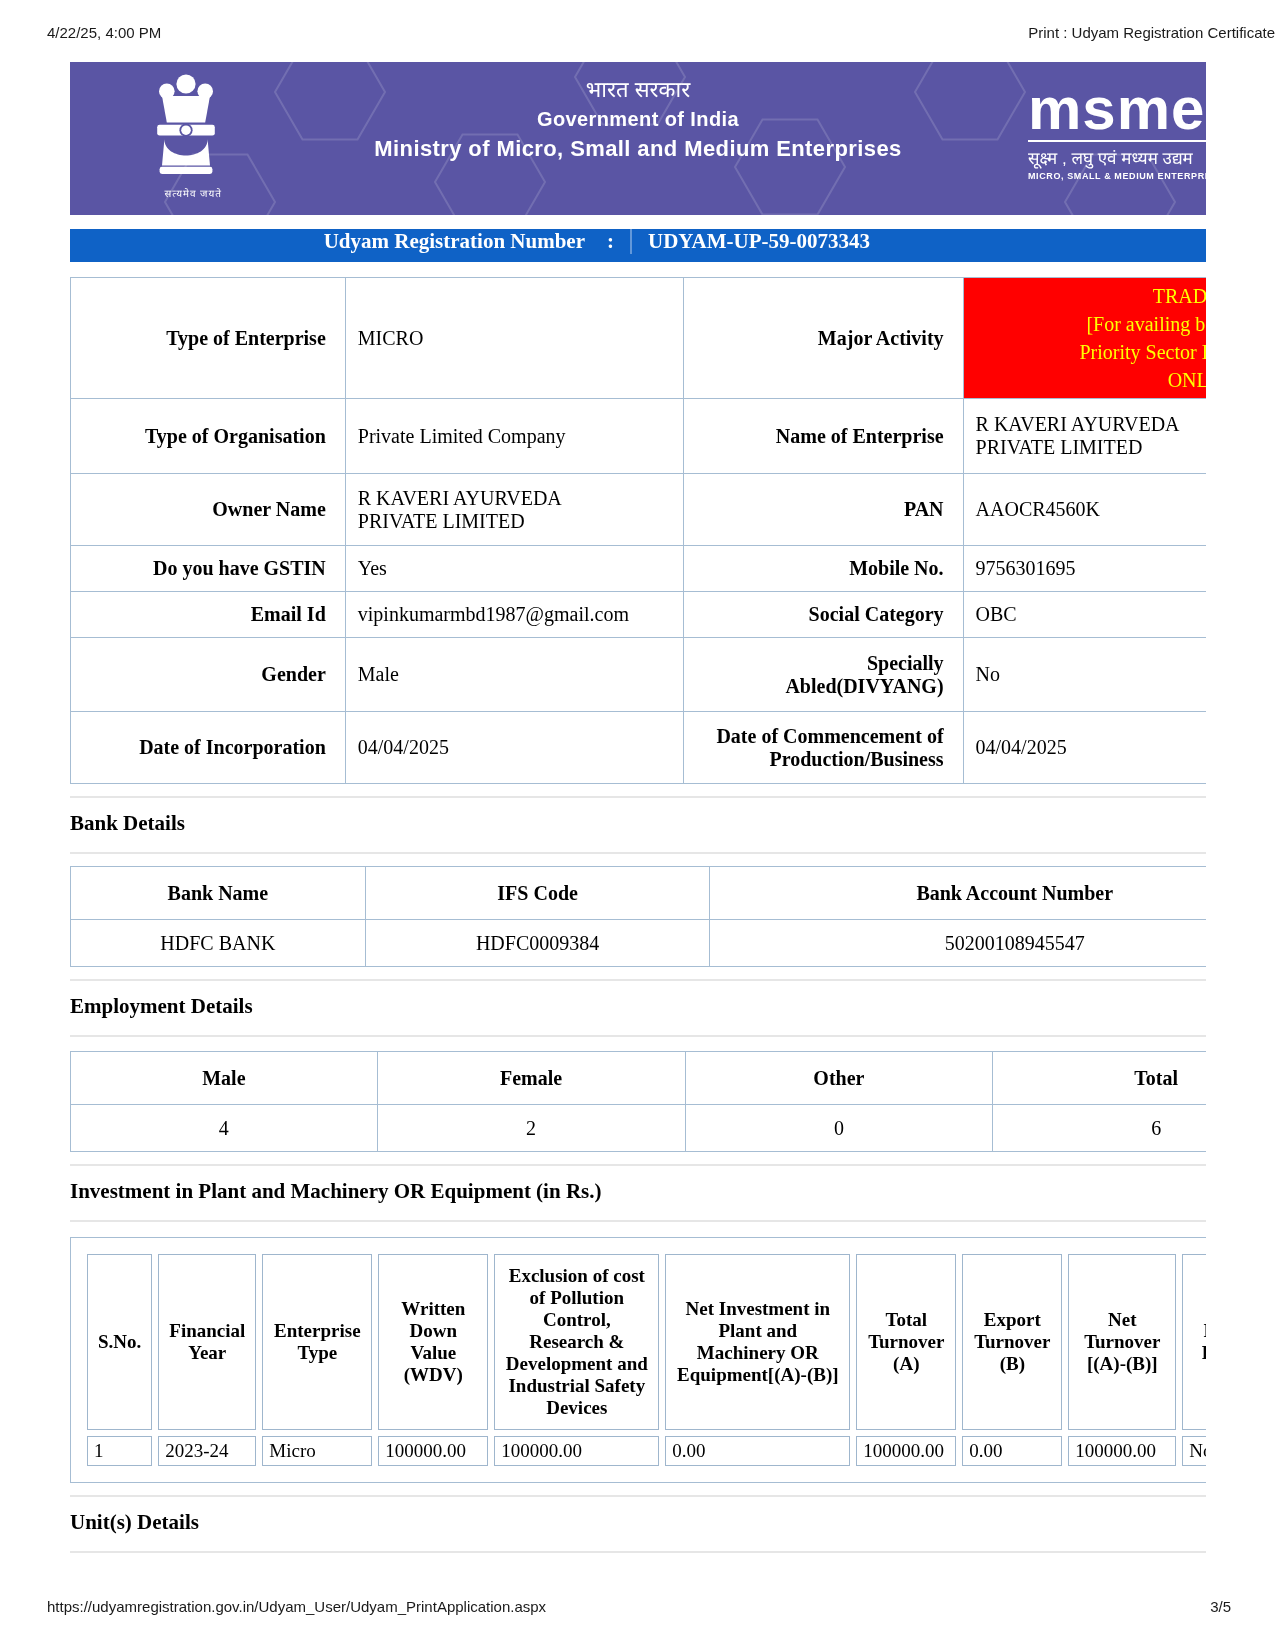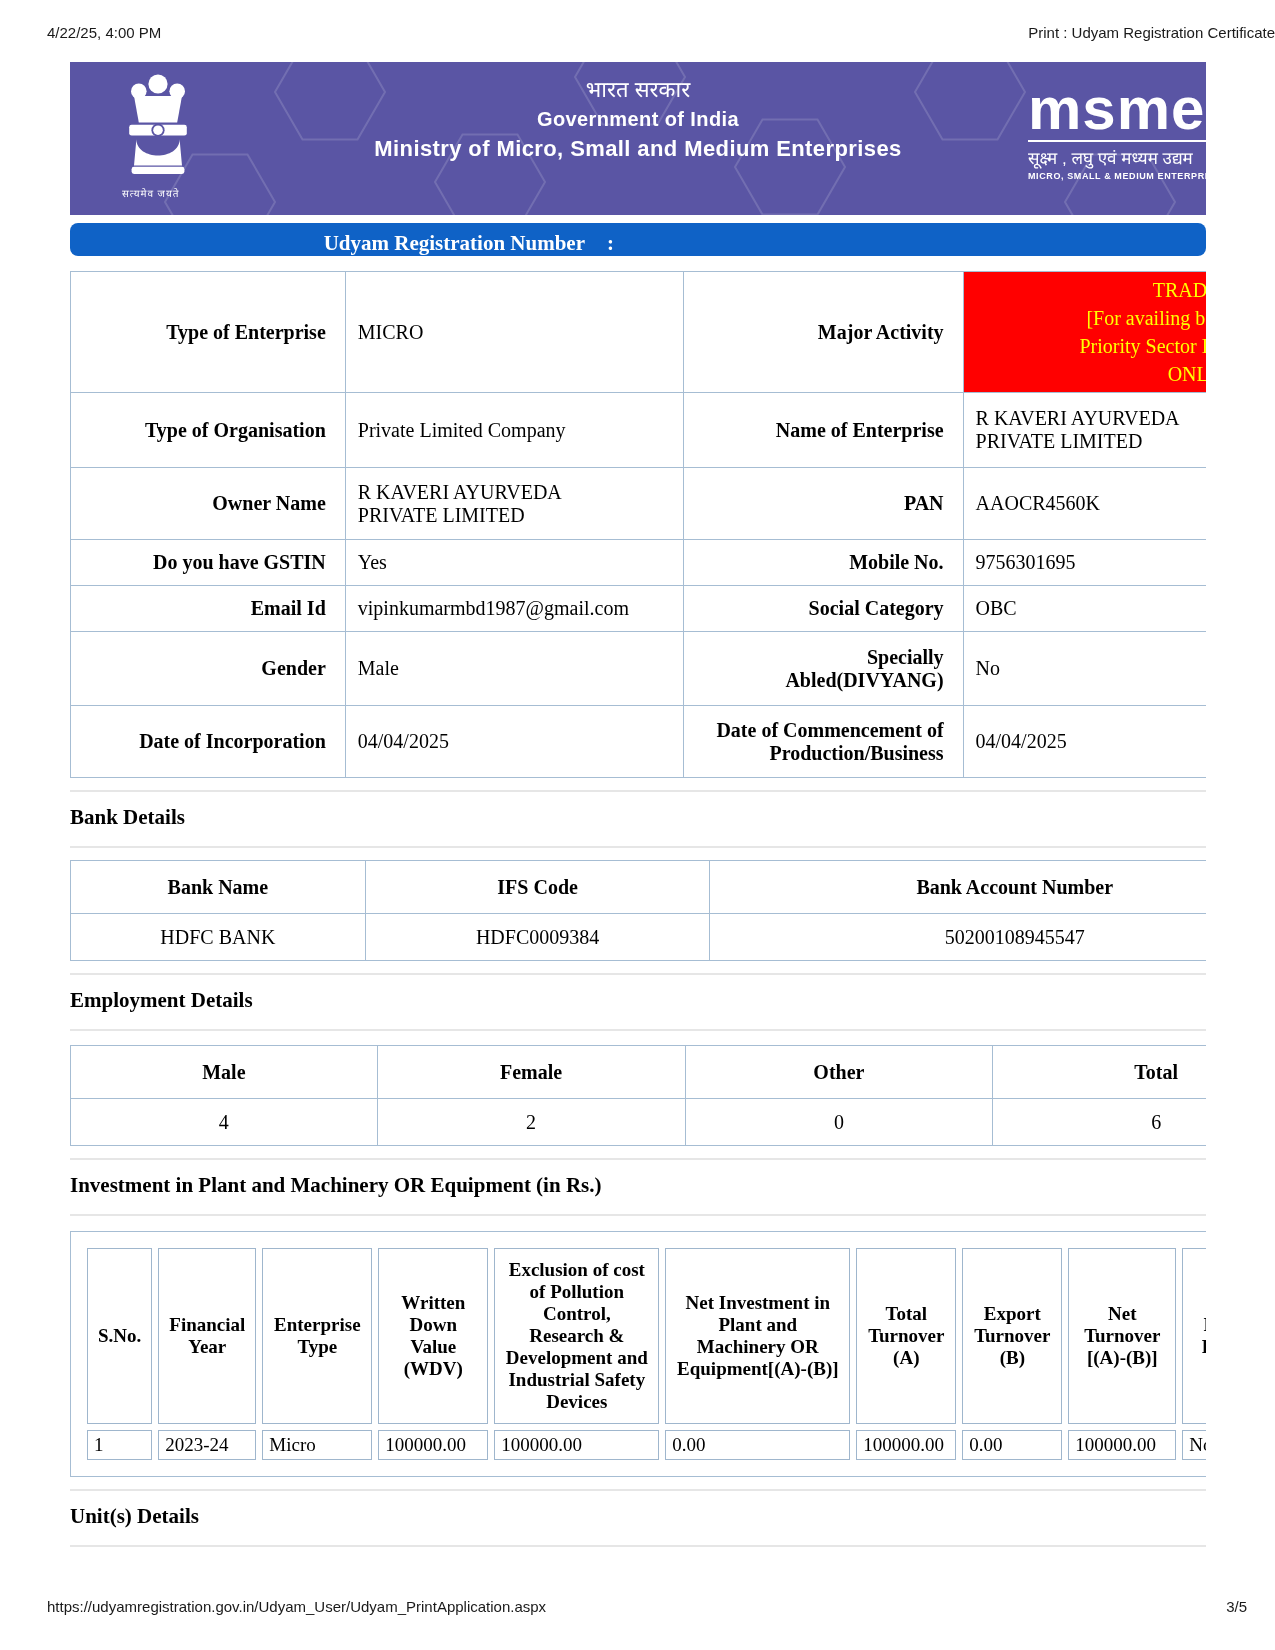--- a/index.html
+++ b/index.html
@@ -10,47 +10,47 @@
     color: #000;
   }
   
   .print-header {
     height: 62px; padding: 24px 47px 0 47px;
     font-family: "Liberation Sans", sans-serif; font-size: 15px; color: #1a1a1a;
     position: relative;
   }
   .print-header .ph-title { position:absolute; left:0; right:0; top:24px; text-align:right; }
   .print-footer {
-    position:absolute; top:1598px; left:47px; right:28px;
+    position:absolute; top:1598px; left:47px; right:44px;
     display:flex; justify-content:space-between;
     font-family:"Liberation Sans", sans-serif; font-size:15px; color:#1a1a1a;
   }
   
   .page { margin-left: 70px; width: 1136px; overflow: hidden; }
 
   
   .banner { position:relative; height:153px; overflow:hidden; color:#fff; }
   .hex-bg { position:absolute; inset:0; }
-  .emblem { position:absolute; left:52px; top:10px; width:100px; text-align:left; }
+  .emblem { position:absolute; left:52px; top:10px; width:100px; text-align:right; }
   .emblem-caption { font-size:10px; margin-top:2px; color:#fff; letter-spacing:1px; }
   .banner-center { position:absolute; left:0; right:0; top:14px; text-align:center; line-height:1.25; }
   .bc-hi1 { font-size:22px; font-family:"Liberation Sans", sans-serif; }
   .bc-en1 { font-size:20px; font-weight:bold; font-family:"Liberation Sans", sans-serif; letter-spacing:.4px; margin-top:3px;}
   .bc-hi2 { font-size:26px; font-family:"Liberation Sans", sans-serif; margin-top:4px;}
   .bc-en2 { font-size:22px; font-weight:bold; font-family:"Liberation Sans", sans-serif; letter-spacing:.4px; margin-top:3px;}
   .msme { position:absolute; left:958px; top:18px; width:290px; font-family:"Liberation Sans", sans-serif; }
   .msme-word { font-size:60px; font-weight:900; line-height:58px; letter-spacing:1px; }
   .msme-rule { height:2px; background:#fff; width:250px; margin:2px 0 4px; }
   .msme-hi { font-size:17px; white-space:nowrap; }
   .msme-en { font-size:9px; font-weight:bold; letter-spacing:.6px; white-space:nowrap; margin-top:2px; }
 
   
   .regbar {
-    margin-top:8px; height:33px; display:flex; align-items:flex-end;
-    color:#fff; font-weight:bold; font-size:21px;border-radius:8px;
+    margin-top:14px; height:33px; display:flex; align-items:flex-start;
+    color:#fff; font-weight:bold; font-size:21px;
   }
   .regbar .cell { display:flex; align-items:center; }
   .regbar .left { flex:0 0 560px; justify-content:flex-end; padding-right:16px; }
   .regbar .left .colon { margin-left:22px; }
   .regbar .right { flex:1; border-left:2px solid rgba(255,255,255,.35); padding-left:16px; }
 
   
   hr.rule { border:none; height:1px; background:#8f8f8f; border-bottom:2px solid #e6e6e6; }
   .hr-1 { margin-top:12px; } .hr-2 { margin-top:16px; }
   h2.sec { font-size:21px; font-weight:bold; margin-top:12px; line-height:26px; }
@@ -128,20 +128,23 @@
       <div class="msme-rule"></div>
       <div class="msme-hi">सूक्ष्म , लघु एवं मध्यम उद्यम</div>
       <div class="msme-en">MICRO, SMALL &amp; MEDIUM ENTERPRISES</div>
     </div>
   </div>
 
   <div class="regbar" style="background:#0f62c6;">
     <div class="cell left">
       <span>Udyam Registration Number</span>
       <span class="colon">:</span>
+    </div>
+    <div class="cell right">
+      <span>UDYAM-UP-59-0073343</span>
     </div>
   </div>
 
   <table class="main">
     <colgroup>
         <col style="width:275px">
         <col style="width:338px">
         <col style="width:280px">
         <col style="width:470px">
       </colgroup>

